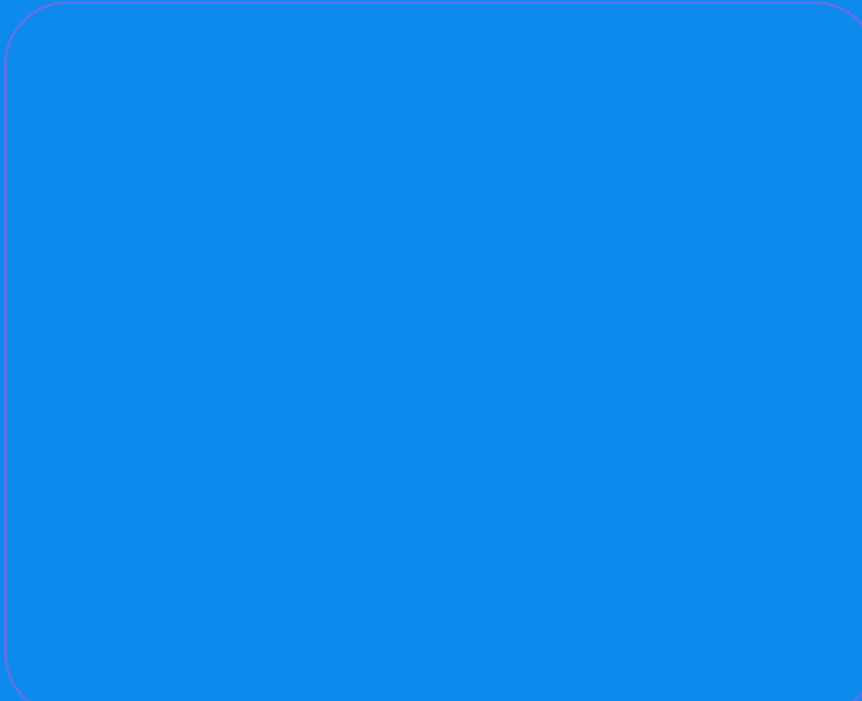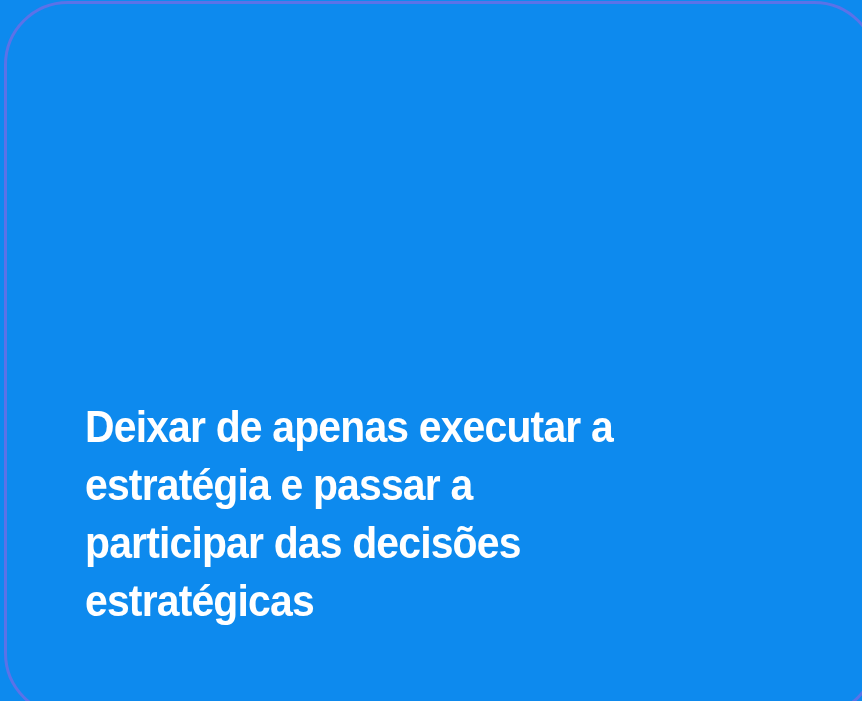--- a/index.html
+++ b/index.html
@@ -62,20 +62,14 @@
 </style>
 </head>
 <body style="background: rgb(13, 138, 238);">
 
 <div class="slide">
 
   <div class="slide-background" style="background: rgb(13, 138, 238);"></div>
 
   <div class="slide-outline" style="border-color: rgb(91, 114, 232);"></div>
 
-  <div class="headline" style="color: rgb(255, 255, 255);">
-    <span class="headline-line">Deixar de apenas executar a</span>
-    <span class="headline-line">estratégia e passar a</span>
-    <span class="headline-line">participar das decisões</span>
-    <span class="headline-line">estratégicas</span>
-  </div>
 
 </div>
 
 </body></html>

